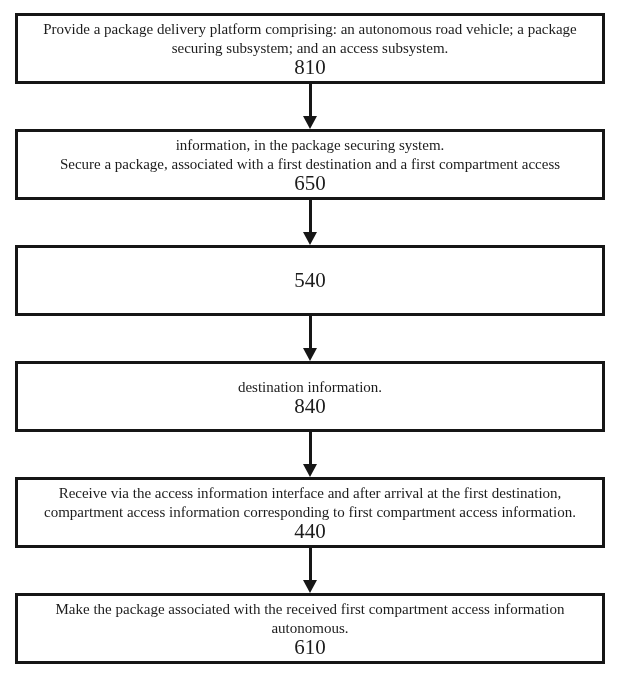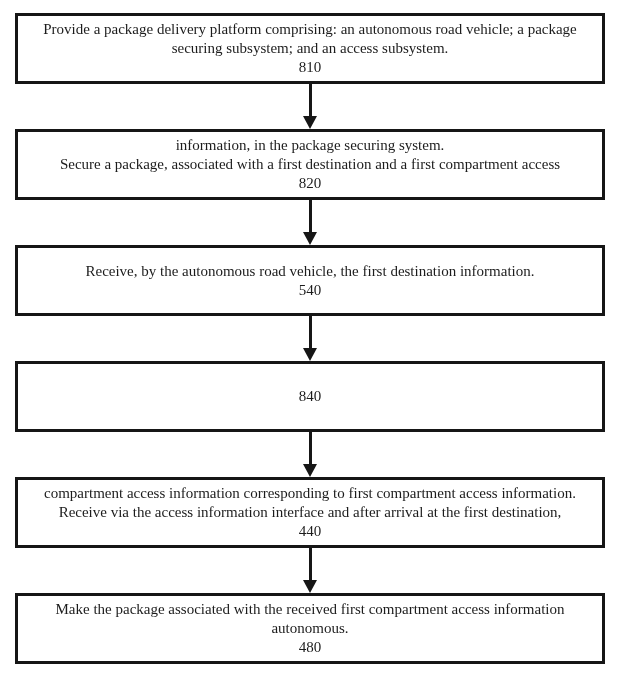--- a/index.html
+++ b/index.html
@@ -22,21 +22,21 @@
     border:3px solid var(--line-color);
     background:var(--bg-color);
     display:flex;flex-direction:column;justify-content:center;align-items:center;
     text-align:center;overflow:hidden;
     padding:1px 2px;
   }
   .box .line{
     font-size:15px;line-height:19px;white-space:nowrap;
   }
   .box .num{
-    font-size:15px;line-height:19px;
+    font-size:21px;line-height:19px;
   }
   .arrow{
     height:45px;width:16px;
     display:flex;flex-direction:column;align-items:center;
   }
   .arrow .shaft{width:3px;flex:1 1 auto;background:var(--line-color);}
   .arrow .head{
     width:0;height:0;flex:0 0 auto;
     border-left:7px solid transparent;
     border-right:7px solid transparent;
@@ -57,58 +57,58 @@
     </div>
 
     <div class="arrow">
       <div class="shaft"></div>
       <div class="head"></div>
     </div>
 
     <div class="box">
       <div class="line">information, in the package securing system.</div>
       <div class="line">Secure a package, associated with a first destination and a first compartment access</div>
-      <div class="num">820</div>
+      <div class="num">650</div>
     </div>
 
     <div class="arrow">
       <div class="shaft"></div>
       <div class="head"></div>
     </div>
 
     <div class="box">
-      <div class="line">Receive, by the autonomous road vehicle, the first destination information.</div>
       <div class="num">540</div>
     </div>
 
     <div class="arrow">
       <div class="shaft"></div>
       <div class="head"></div>
     </div>
 
     <div class="box">
+      <div class="line">destination information.</div>
       <div class="num">840</div>
     </div>
 
     <div class="arrow">
       <div class="shaft"></div>
       <div class="head"></div>
     </div>
 
     <div class="box">
+      <div class="line">Receive via the access information interface and after arrival at the first destination,</div>
       <div class="line">compartment access information corresponding to first compartment access information.</div>
-      <div class="line">Receive via the access information interface and after arrival at the first destination,</div>
       <div class="num">440</div>
     </div>
 
     <div class="arrow">
       <div class="shaft"></div>
       <div class="head"></div>
     </div>
 
     <div class="box">
       <div class="line">Make the package associated with the received first compartment access information</div>
       <div class="line">autonomous.</div>
-      <div class="num">480</div>
+      <div class="num">610</div>
     </div>
 
   </div>
 </div>
 
 </body></html>

